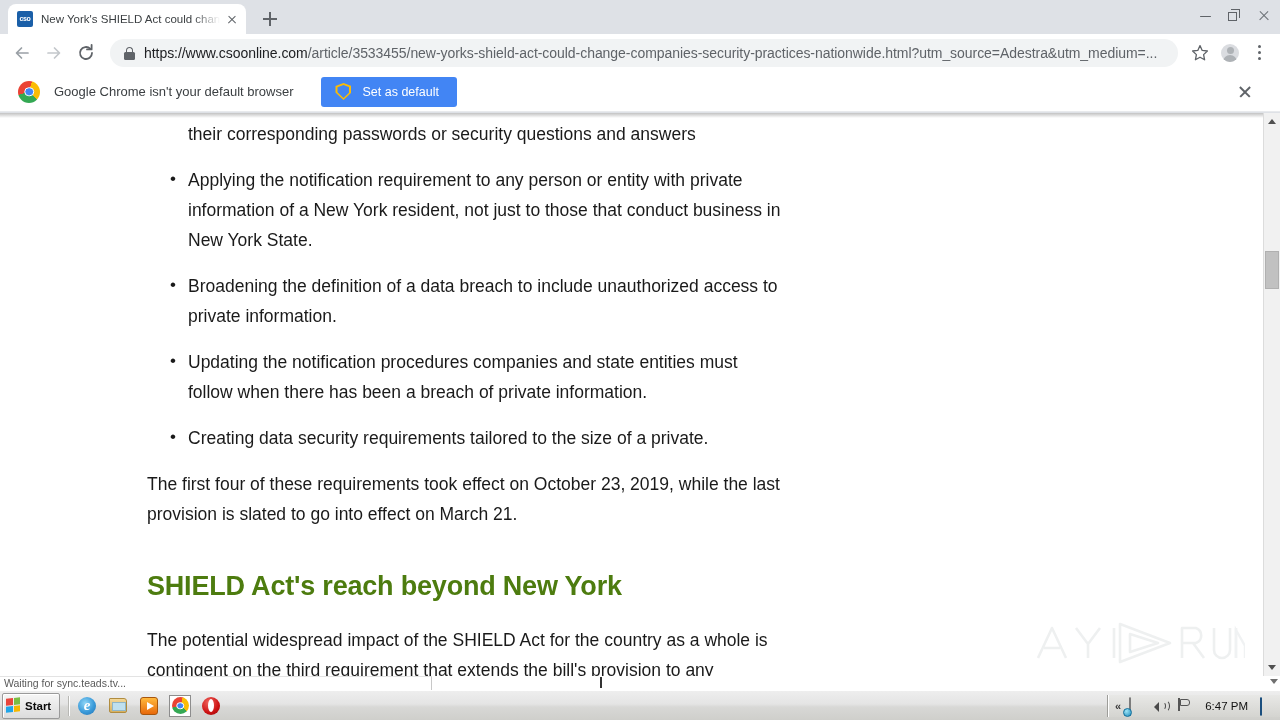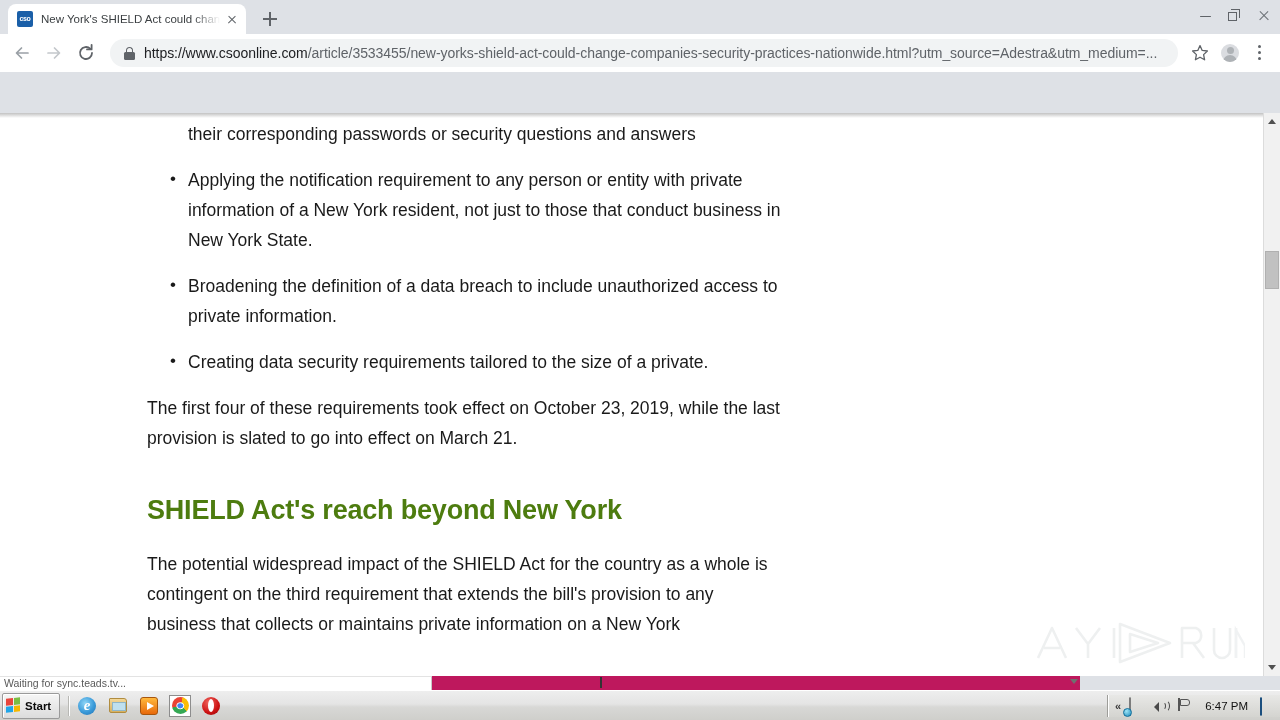--- a/index.html
+++ b/index.html
@@ -410,23 +410,23 @@
     height: 38px;
     background: #c1c1c1;
     border: 1px solid #b0b0b0;
     box-sizing: border-box;
   }
 
   
   .statusstrip {
     position: absolute;
     left: 0; top: 676px;
-    width: 1080px;
+    width: 1280px;
     height: 14px;
-    background: #be185d;
+    background: #ffffff;
   }
   .statusbubble {
     position: absolute;
     left: 0; top: 0;
     height: 14px;
     width: 432px;
     background: #ffffff;
     border-right: 1px solid #c8c8c8;
     border-top: 1px solid #e3e3e3;
     box-sizing: border-box;
@@ -736,29 +736,44 @@
       </div>
       <div class="tb-icon">
         <div class="kebab">
             <i></i>
             <i></i>
             <i></i>
           </div>
       </div>
     </div>
 
+    <div class="notifbar">
+      <div class="chrome-logo">
+          <span class="inner"></span>
+        </div>
+      <div class="notif-text">Google Chrome isn't your default browser</div>
+      <div class="setdefault-btn">
+        <div class="shield-icon">
+            <span class="sh"></span>
+            <span class="sh2"></span>
+          </div>
+        <span>Set as default</span>
+      </div>
+      <div class="notif-close"></div>
+    </div>
 
     <div class="content-shadow"></div>
 
     <div class="viewport">
       <div class="article">
         <ul>
           <li>notification law to include biometric information and email addresses and their corresponding passwords or security questions and answers</li>
           <li>Applying the notification requirement to any person or entity with private information of a New York resident, not just to those that conduct business in New York State.</li>
           <li>Broadening the definition of a data breach to include unauthorized access to private information.</li>
+          <li>Updating the notification procedures companies and state entities must follow when there has been a breach of private information.</li>
           <li>Creating data security requirements tailored to the size of a private.</li>
         </ul>
         <p>The first four of these requirements took effect on October 23, 2019, while the last provision is slated to go into effect on March 21.</p>
         <h2>SHIELD Act's reach beyond New York</h2>
         <p class="para-after-heading">The potential widespread impact of the SHIELD Act for the country as a whole is contingent on the third requirement that extends the bill's provision to any business that collects or maintains private information on a New York</p>
       </div>
 
       <style>
         .article ul li:first-child::before { content: ""; }
         .article ul li:first-child { margin-left: 0; }

